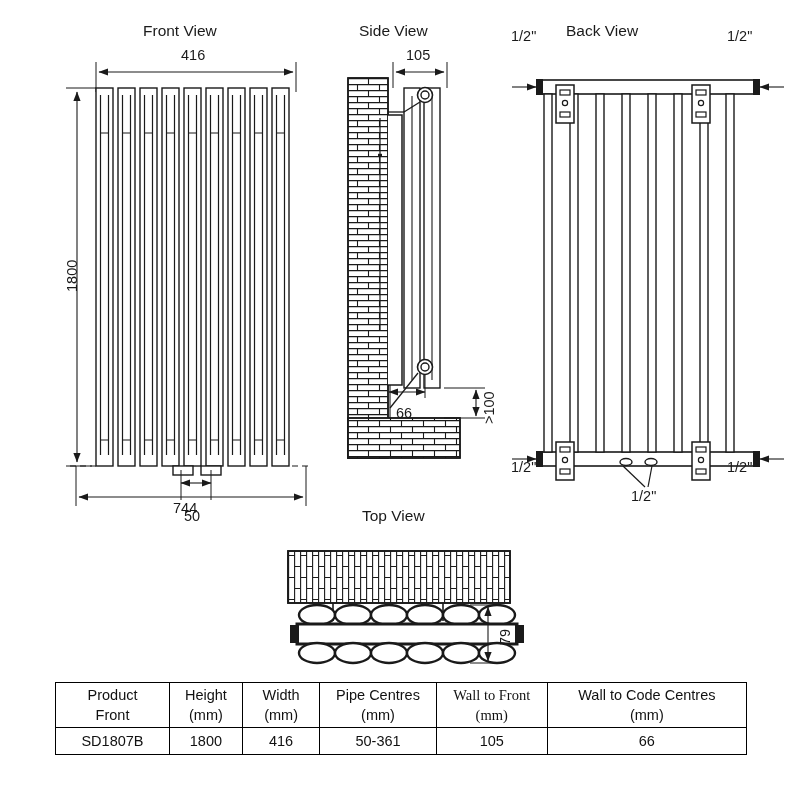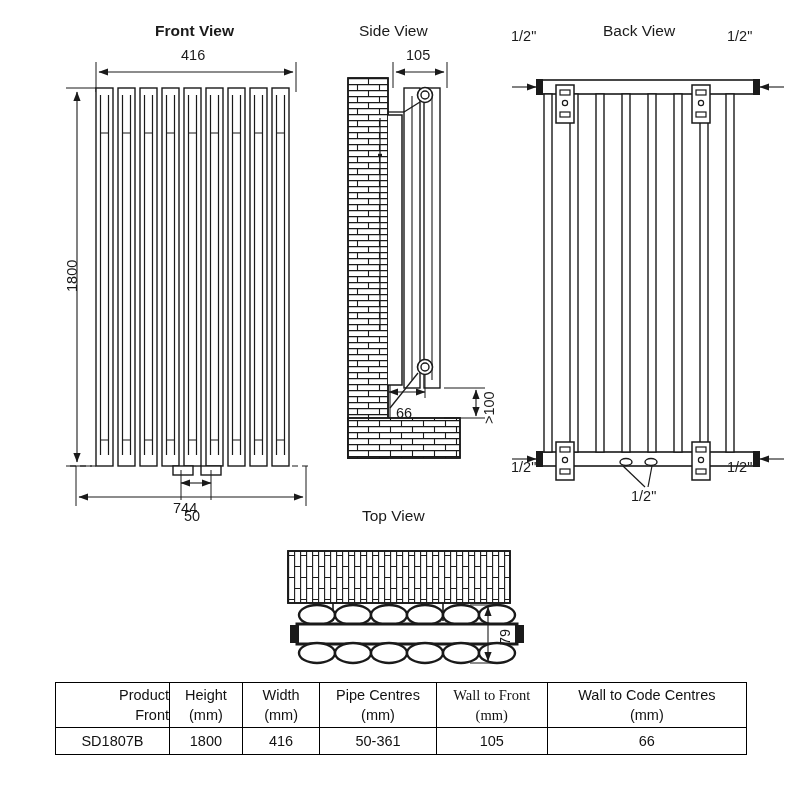--- a/index.html
+++ b/index.html
@@ -252,45 +252,45 @@
         </g>
 
         <path d="M470 605 H497" stroke-width="1"></path>
         <path d="M470 663 H497" stroke-width="1"></path>
         <path d="M488 607 V661" stroke-width="1.1" marker-start="url(#arrL)" marker-end="url(#arrR)"></path>
       </g>
 
     </g>
   </svg>
 
-  <div class="view-title" style="left:155px; top:22px;font-weight:bold;">Front View</div>
+  <div class="view-title" style="left:143px; top:22px;">Front View</div>
   <div class="dim-txt" style="left:181px; top:47px;">416</div>
   <div class="dim-txt rot" style="left:64px; top:292px;">1800</div>
   <div class="dim-txt" style="left:184px; top:508px;">50</div>
   <div class="dim-txt" style="left:173px; top:500px;">744</div>
 
   <div class="view-title" style="left:359px; top:22px;">Side View</div>
   <div class="dim-txt" style="left:406px; top:47px;">105</div>
   <div class="dim-txt" style="left:396px; top:405px;">66</div>
   <div class="dim-txt rot" style="left:481px; top:424px;">&gt;100</div>
 
-  <div class="view-title" style="left:603px; top:22px;">Back View</div>
+  <div class="view-title" style="left:566px; top:22px;">Back View</div>
   <div class="dim-txt" style="left:511px; top:28px; top:28px;">1/2"</div>
   <div class="dim-txt" style="left:727px; top:28px;">1/2"</div>
   <div class="dim-txt" style="left:511px; top:459px;">1/2"</div>
   <div class="dim-txt" style="left:727px; top:459px;">1/2"</div>
   <div class="dim-txt" style="left:631px; top:488px;">1/2"</div>
 
   <div class="view-title" style="left:362px; top:507px;">Top View</div>
   <div class="dim-txt rot" style="left:497px; top:645px;">79</div>
 
   <table id="spec-table">
     <thead>
       <tr>
-        <th style="width:115px;text-align:right;">
+        <th style="width:115px;">
           <span class="th-l2">Product</span>
           <span class="th-l2">Front</span>
         </th>
         <th style="width:73px;">
           <span class="th-l2">Height</span>
           <span class="th-l2">(mm)</span>
         </th>
         <th style="width:78px;border-radius:13px;">
           <span class="th-l2">Width</span>
           <span class="th-l2">(mm)</span>

